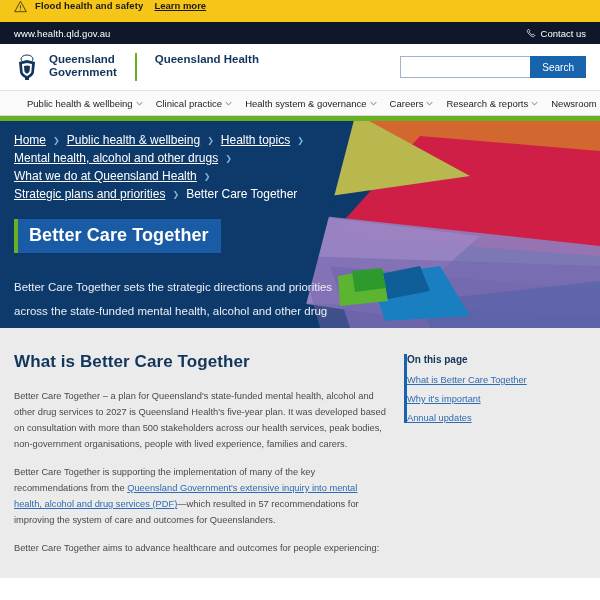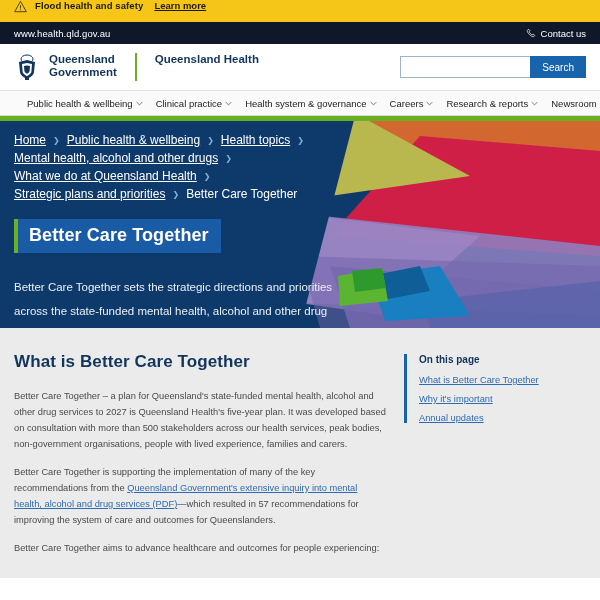--- a/index.html
+++ b/index.html
@@ -178,21 +178,21 @@
   .para {
     font-size: 9.3px;
     line-height: 16px;
     color: #4a4a4a;
     margin-bottom: 12px;
   }
   .para a { color: #2e6bb0; text-decoration: underline; }
   .col-side { width: 180px; padding-top: 2px; }
   .otp {
     border-left: 3px solid #1763ac;
-    padding-left: 12px;
+    padding-left: 0;
   }
   .otp-title {
     font-size: 10px; font-weight: 700; color: #12355b;
     margin-bottom: 10px;
   }
   .otp-link {
     display: block;
     font-size: 9.3px;
     color: #2e6bb0;
     text-decoration: underline;

